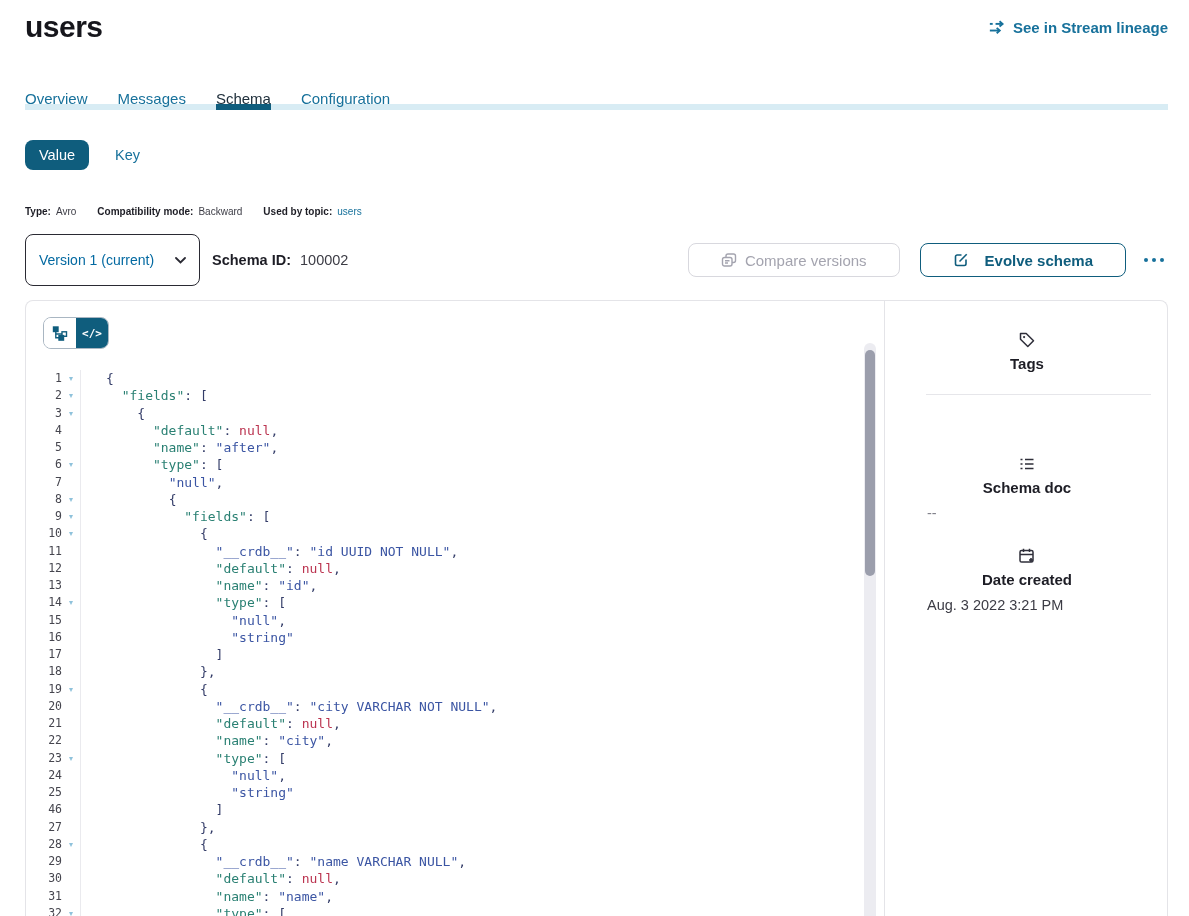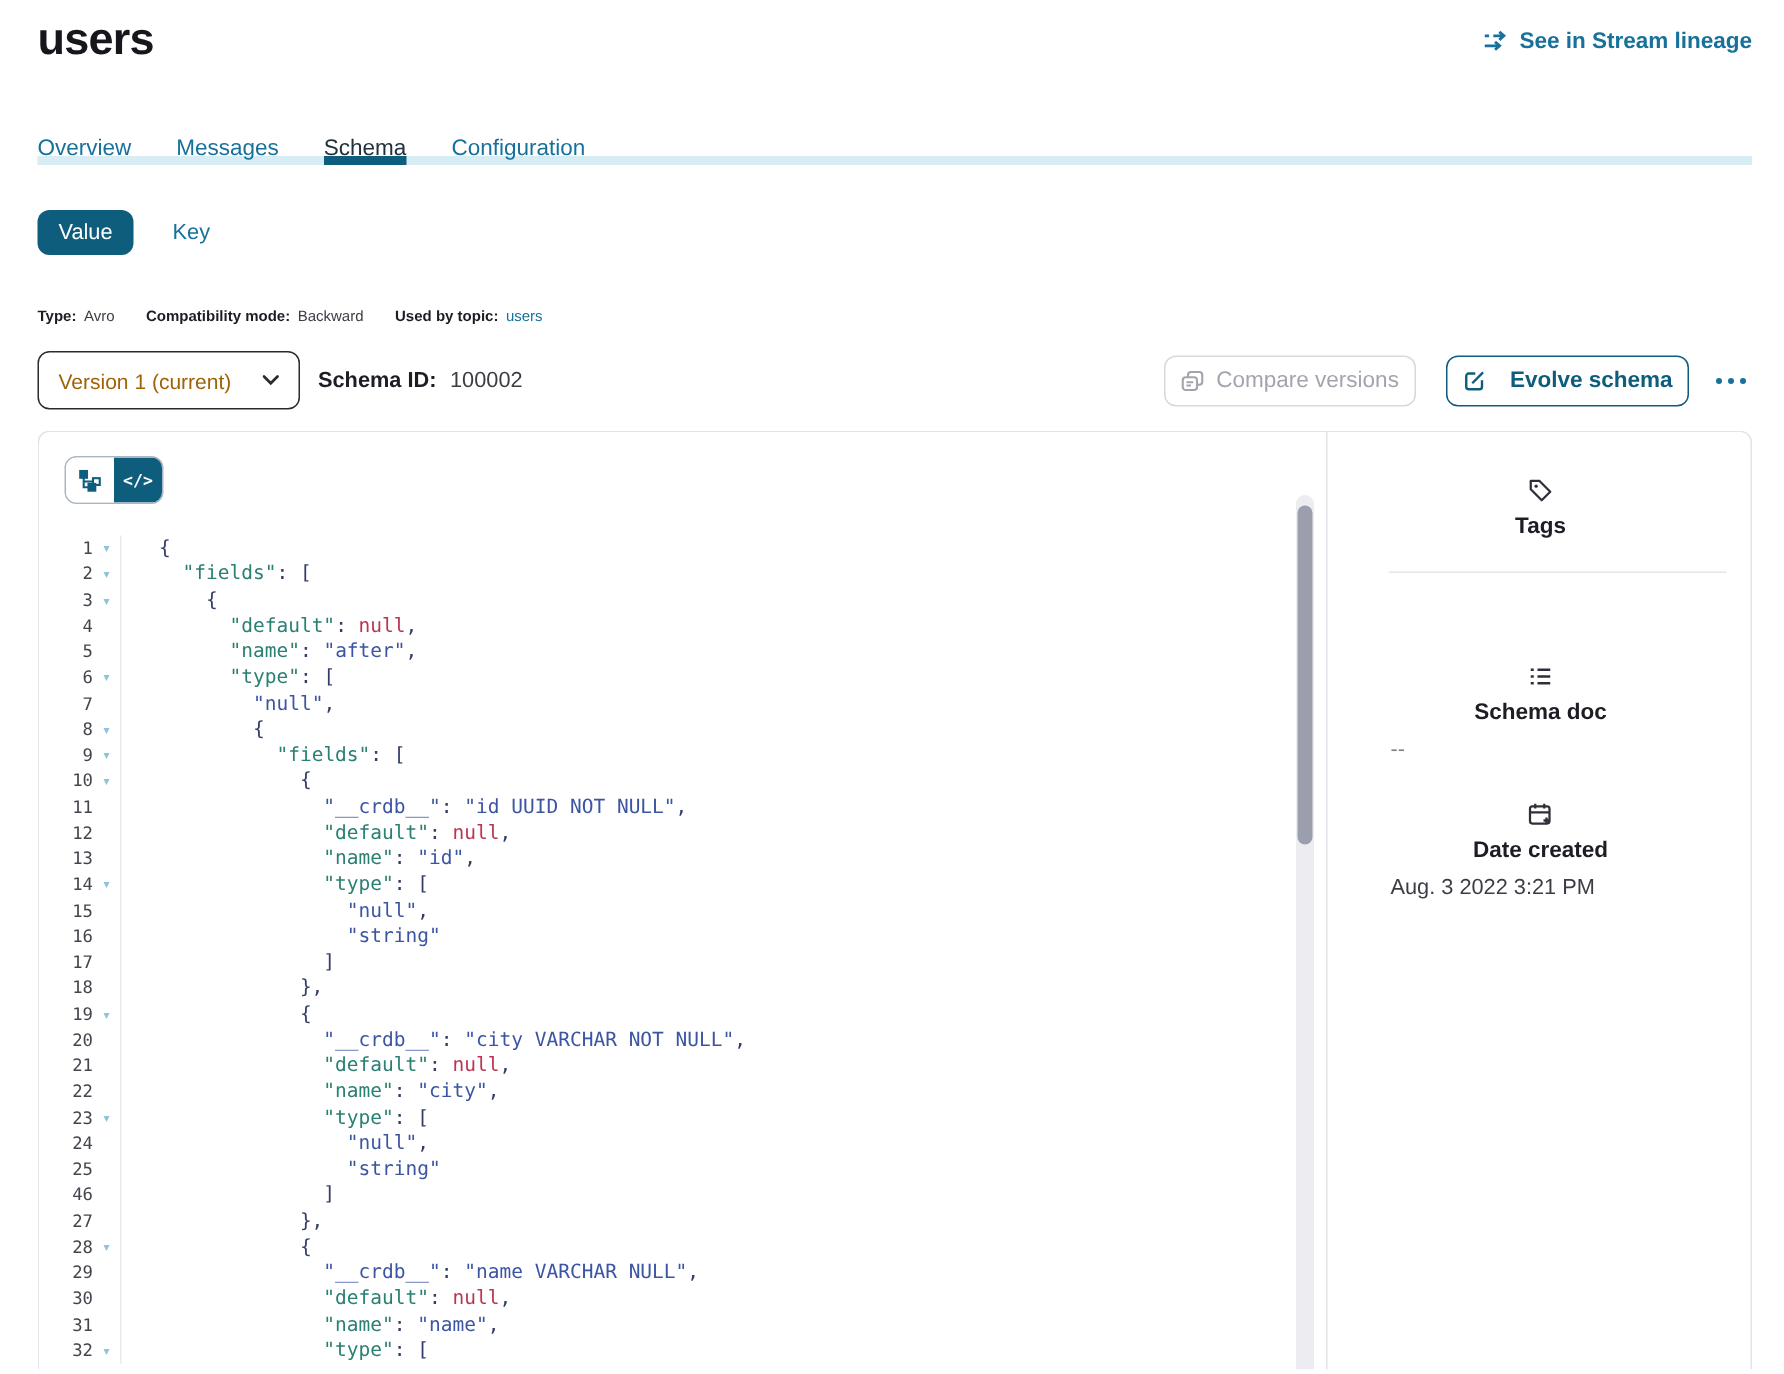--- a/index.html
+++ b/index.html
@@ -34,26 +34,26 @@
 
   
   .meta-row{display:flex;margin-top:36px;font-size:10px;}
   .meta-item{margin-right:21px;}
   .meta-label{font-weight:700;color:#1D1D25;}
   .meta-value{color:var(--text-body,#3C3C45);margin-left:5px;}
   .meta-value.link{color:var(--link,#17719B);cursor:pointer;}
 
   
   .ver-row{display:flex;align-items:center;margin-top:17px;}
-  .select{width:175px;height:39px;border:1px solid #2A2A33;border-radius:8px;
+  .select{width:175px;height:52px;border:1px solid #2A2A33;border-radius:8px;
     display:flex;align-items:center;justify-content:space-between;
-    padding:0 13px;box-sizing:border-box;font-size:14px;color:#a16207;cursor:pointer;background:#fff;}
+    padding:0 13px;box-sizing:border-box;font-size:14px;color:#0369a1;cursor:pointer;background:#fff;}
   .schema-id{margin-left:12px;font-size:14.5px;}
   .spacer{flex:1;}
-  .btn{display:flex;align-items:center;gap:8px;height:34px;padding:0 10px;
+  .btn{display:flex;align-items:center;gap:8px;height:34px;padding:0 32px;
     border-radius:8px;background:#fff;font-size:15px;cursor:pointer;box-sizing:border-box;font-family:inherit;}
   .btn.disabled{border:1px solid var(--disabled-border,#D8D8DE);
     color:var(--disabled-text,#A4A4AF);cursor:default;}
   .btn.primary-outline{border:1px solid var(--accent-dark,#0F5D7D);
     color:var(--accent-dark,#0F5D7D);font-weight:700;margin-left:20px;gap:16px;}
   .more-btn{margin-left:14px;border:none;background:none;padding:2px;cursor:pointer;}
 
   
   .main{margin-top:14px;border:1px solid var(--border-light,#E4E4E8);
     border-bottom:none;border-radius:8px 8px 0 0;height:625px;display:flex;}

